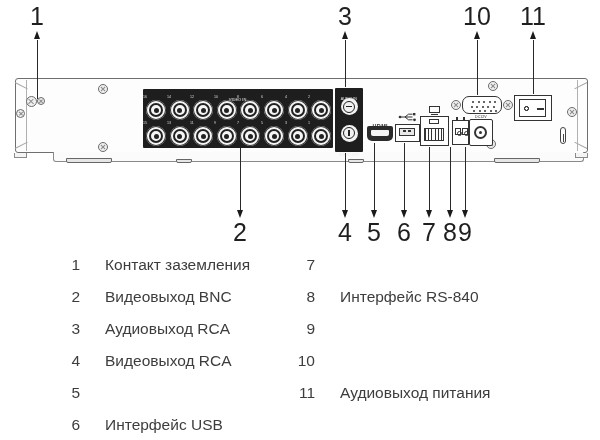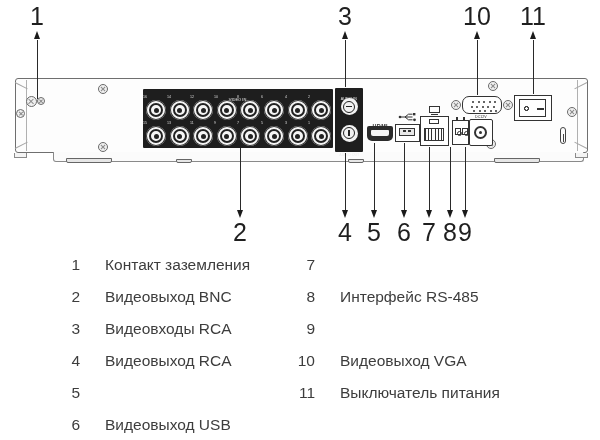--- a/index.html
+++ b/index.html
@@ -359,48 +359,47 @@
         <div class="lg-row">
           <span class="lg-num">1</span>
           <span class="lg-label">Контакт заземления</span>
         </div>
         <div class="lg-row">
           <span class="lg-num">2</span>
           <span class="lg-label">Видеовыход BNC</span>
         </div>
         <div class="lg-row">
           <span class="lg-num">3</span>
-          <span class="lg-label">Видеовходы RCA</span>
+          <span class="lg-label">Аудиовыход RCA</span>
         </div>
         <div class="lg-row">
           <span class="lg-num">4</span>
           <span class="lg-label">Видеовыход RCA</span>
         </div>
         <div class="lg-row">
           <span class="lg-num">5</span>
         </div>
         <div class="lg-row">
           <span class="lg-num">6</span>
-          <span class="lg-label">Видеовыход USB</span>
+          <span class="lg-label">Интерфейс USB</span>
         </div>
       </div>
       <div class="lg-col" style="left: 287px;">
         <div class="lg-row">
           <span class="lg-num">7</span>
         </div>
         <div class="lg-row">
           <span class="lg-num">8</span>
-          <span class="lg-label">Интерфейс RS-485</span>
+          <span class="lg-label">Интерфейс RS-840</span>
         </div>
         <div class="lg-row">
           <span class="lg-num">9</span>
         </div>
         <div class="lg-row">
           <span class="lg-num">10</span>
-          <span class="lg-label">Видеовыход VGA</span>
         </div>
         <div class="lg-row">
           <span class="lg-num">11</span>
-          <span class="lg-label">Выключатель питания</span>
+          <span class="lg-label">Аудиовыход питания</span>
         </div>
       </div>
     </div>
 </div>
 
 </body></html>

